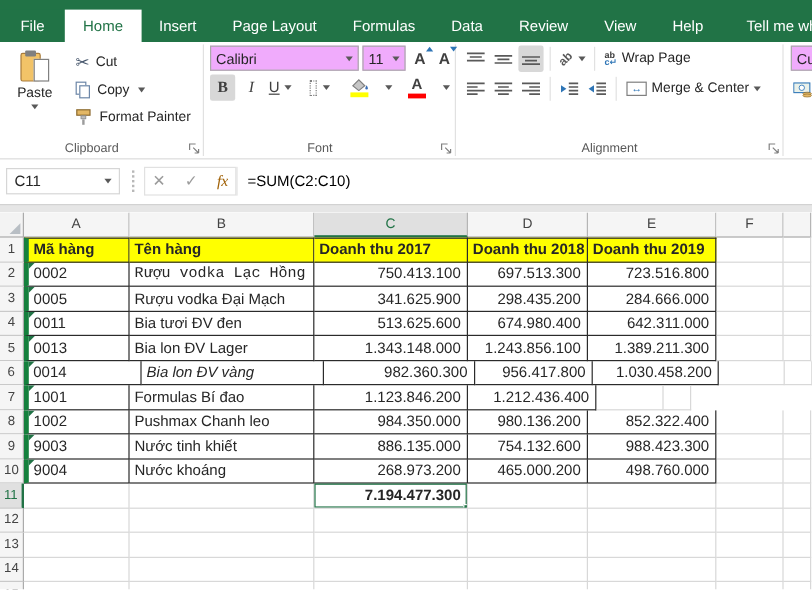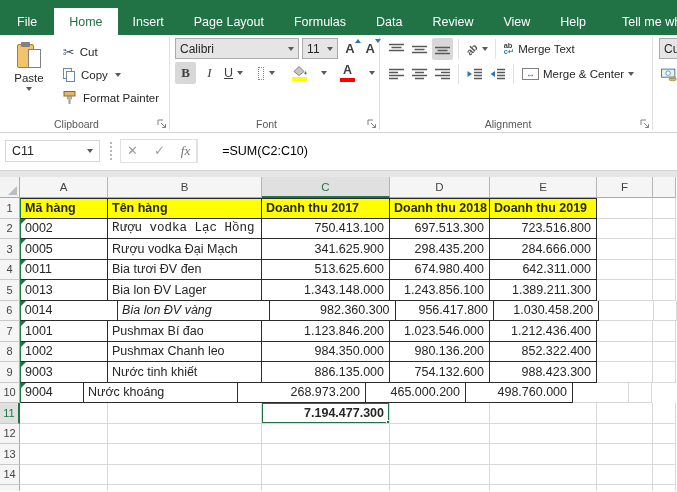--- a/index.html
+++ b/index.html
@@ -36,21 +36,21 @@
   .scissors { color:#44546A; font-size:14px; line-height:1; }
   .copy-ic { position:relative; width:13px; height:14px; }
   .copy-ic i { position:absolute; width:9px; height:11px; background:#fff; border:1px solid #6D87A8; }
   .copy-ic i:first-child { left:0; top:0; }
   .copy-ic i:last-child { left:3px; top:3px; }
   .act .dd-arrow { margin-left:2px; }
 
   
   .g-font { width:209px; padding-left:5px; }
   .frow { display:flex; align-items:center; gap:3px; margin-bottom:3px; }
-  .combo { display:flex; align-items:center; justify-content:space-between; border:1px solid #ABABAB; height:21px; background:#e5e5e5; font-size:12px; padding:0 4px; }
+  .combo { display:flex; align-items:center; justify-content:space-between; border:1px solid #ABABAB; height:21px; background:#f0abfc; font-size:12px; padding:0 4px; }
   .combo-font { width:128px; }
   .combo-size { width:37px; }
   .af { font-size:13px; color:#404040; font-weight:bold; position:relative; padding:0 4px; }
   .af .c { position:absolute; top:-2px; right:-2px; width:0; height:0; border-left:3px solid transparent; border-right:3px solid transparent; }
   .af .cu { border-bottom:4px solid #2E75B6; }
   .af .cd { border-top:4px solid #2E75B6; }
   .btn { height:22px; min-width:21px; display:flex; align-items:center; justify-content:center; border-radius:2px; padding:0 2px; }
   .btn.active { background:#D8D8D8; }
   .b-bold { font-weight:bold; font-size:13px; color:#404040; font-family:"Liberation Serif","DejaVu Serif",serif; }
   .b-italic { font-style:italic; font-size:13px; color:#404040; font-family:"Liberation Serif","DejaVu Serif",serif; }
@@ -73,41 +73,41 @@
   
   .g-number { flex:1; padding-left:6px; overflow:hidden; }
   .num-combo { width:40px; margin-bottom:4px; }
 
   
   .fbar { height:37px; background:#fff; display:flex; align-items:center; padding:4px 0 6px 5px; }
   .namebox { width:95px; height:22px; border:1px solid #D6D6D6; display:flex; align-items:center; justify-content:space-between; padding:0 6px; font-size:12.5px; }
   .fdots { border-left:2px dotted #B8B8B8; height:18px; margin:0 8px 0 10px; }
   .fbtns { display:flex; align-items:center; border:1px solid #E1E1E1; height:24px; padding:0 6px; gap:16px; }
   .fx-x, .fx-ok { color:#9C9C9C; font-size:13px; }
-  .fx { font-family:"Liberation Serif","DejaVu Serif",serif; font-style:italic; font-size:13px; color:#737373; }
-  .finput { flex:1; height:24px; border-left:1px solid #E1E1E1; display:flex; align-items:center; padding-left:24px; font-size:12.5px; color:#000; }
+  .fx { font-family:"Liberation Serif","DejaVu Serif",serif; font-style:italic; font-size:13px; color:#a16207; }
+  .finput { flex:1; height:24px; border-left:1px solid #E1E1E1; display:flex; align-items:center; padding-left:8px; font-size:12.5px; color:#000; }
 
   .gap-strip { height:7px; background:#E6E6E6; border-top:1px solid #D2D2D2; }
 
   
   .sheet { position:relative; height:314px; overflow:hidden; background:#fff; }
   .hdr-row { display:flex; height:21px; }
   .corner { width:20px; background:#F3F3F3; border-right:1px solid #ABABAB; border-bottom:1px solid #ABABAB; position:relative; }
   .corner:after { content:""; position:absolute; right:2px; bottom:2px; border-left:9px solid transparent; border-bottom:9px solid #B8BEC4; }
   .chdr { background:#F5F5F5; border-right:1px solid #B5B5B5; border-bottom:1px solid #ABABAB; display:flex; align-items:center; justify-content:center; font-size:11.5px; color:#444; }
   .chdr.sel { background:#E0E0E0; color:#217346; border-bottom:2px solid #217346; }
   .srow { display:flex; height:20.5px; }
   .rhdr { width:20px; background:#F5F5F5; border-right:1px solid #ABABAB; border-bottom:1px solid #C9C9C9; display:flex; align-items:center; justify-content:center; font-size:11px; color:#444; }
   .rhdr.sel { background:#E0E0E0; color:#217346; border-right:2px solid #217346; }
   .cell { border-right:1px solid #D8D8D8; border-bottom:1px solid #D8D8D8; font-size:12.5px; display:flex; align-items:center; overflow:hidden; white-space:nowrap; position:relative; }
   .cell.left { padding-left:4px; justify-content:flex-start; }
   .cell.num { padding-right:5px; justify-content:flex-end; }
   .cell.tb { border-right:1px solid #2B2B2B; border-bottom:1px solid #2B2B2B; }
   .cell.tb-top { border-top:1px solid #2B2B2B; }
-  .cell.tb-left { border-left:1px solid #15803d; }
+  .cell.tb-left { border-left:4px solid #15803d; }
   .cell.yellow { background:#FFFF00; font-weight:bold; }
   .cell.flag:before { content:""; position:absolute; left:0; top:0; border-top:5px solid #217346; border-right:5px solid transparent; }
   .cell.selcell { font-weight:bold; }
   .cell.selcell:after { content:""; position:absolute; left:-1px; top:-1px; right:-1px; bottom:-1px; border:2px solid #217346; pointer-events:none; }
   .fillhandle { position:absolute; right:-2px; bottom:-2px; width:5px; height:5px; background:#217346; border:1px solid #fff; z-index:2; }
   svg { display:block; }
 </style>
 </head>
 <body>
 
@@ -251,21 +251,21 @@
       <div class="btn">
         <span class="orient">ab</span>
         <span class="dd-arrow" style="margin-left:4px"></span>
       </div>
       <span class="mini-sep"></span>
       <div class="txtbtn">
         <span class="wrap-ic">
           <span>ab</span>
             <span class="b2">c↵</span>
         </span>
-        <span>Merge Text</span>
+        <span>Wrap Page</span>
       </div>
     </div>
     <div class="arow">
       <div class="btn">
         <svg width="15" height="12" viewBox="0 0 15 12">
             <path d="M0 1.5 H15 M0 4.5 H9 M0 7.5 H15 M0 10.5 H9" stroke="#595959" stroke-width="1.4"></path>
           </svg>
       </div>
       <div class="btn">
         <svg width="15" height="12" viewBox="0 0 15 12">
@@ -408,23 +408,22 @@
         <div class="cell left tb" style="width: 154px; font-style: italic;">Bia lon ĐV vàng</div>
         <div class="cell num tb" style="width: 128px;">982.360.300</div>
         <div class="cell num tb" style="width: 100px;">956.417.800</div>
         <div class="cell num tb" style="width: 107px;">1.030.458.200</div>
         <div class="cell" style="width: 56px;"></div>
         <div class="cell" style="width: 23px;"></div>
       </div>
       <div class="srow">
         <div class="rhdr">7</div>
         <div class="cell left flag tb tb-left" style="width: 88px;">1001</div>
-        <div class="cell left tb" style="width: 154px;">Pushmax Bí đao</div>
+        <div class="cell left tb" style="width: 154px;">Formulas Bí đao</div>
         <div class="cell num tb" style="width: 128px;">1.123.846.200</div>
-        <div class="cell num tb" style="width: 100px;">1.023.546.000</div>
         <div class="cell num tb" style="width: 107px;">1.212.436.400</div>
         <div class="cell" style="width: 56px;"></div>
         <div class="cell" style="width: 23px;"></div>
       </div>
       <div class="srow">
         <div class="rhdr">8</div>
         <div class="cell left flag tb tb-left" style="width: 88px;">1002</div>
         <div class="cell left tb" style="width: 154px;">Pushmax Chanh leo</div>
         <div class="cell num tb" style="width: 128px;">984.350.000</div>
         <div class="cell num tb" style="width: 100px;">980.136.200</div>
@@ -437,21 +436,21 @@
         <div class="cell left flag tb tb-left" style="width: 88px;">9003</div>
         <div class="cell left tb" style="width: 154px;">Nước tinh khiết</div>
         <div class="cell num tb" style="width: 128px;">886.135.000</div>
         <div class="cell num tb" style="width: 100px;">754.132.600</div>
         <div class="cell num tb" style="width: 107px;">988.423.300</div>
         <div class="cell" style="width: 56px;"></div>
         <div class="cell" style="width: 23px;"></div>
       </div>
       <div class="srow">
         <div class="rhdr">10</div>
-        <div class="cell left flag tb tb-left" style="width: 64px;">9004</div>
+        <div class="cell left flag tb tb-left" style="width: 88px;">9004</div>
         <div class="cell left tb" style="width: 154px;">Nước khoáng</div>
         <div class="cell num tb" style="width: 128px;">268.973.200</div>
         <div class="cell num tb" style="width: 100px;">465.000.200</div>
         <div class="cell num tb" style="width: 107px;">498.760.000</div>
         <div class="cell" style="width: 56px;"></div>
         <div class="cell" style="width: 23px;"></div>
       </div>
       <div class="srow">
         <div class="rhdr sel">11</div>
         <div class="cell" style="width: 88px;"></div>

